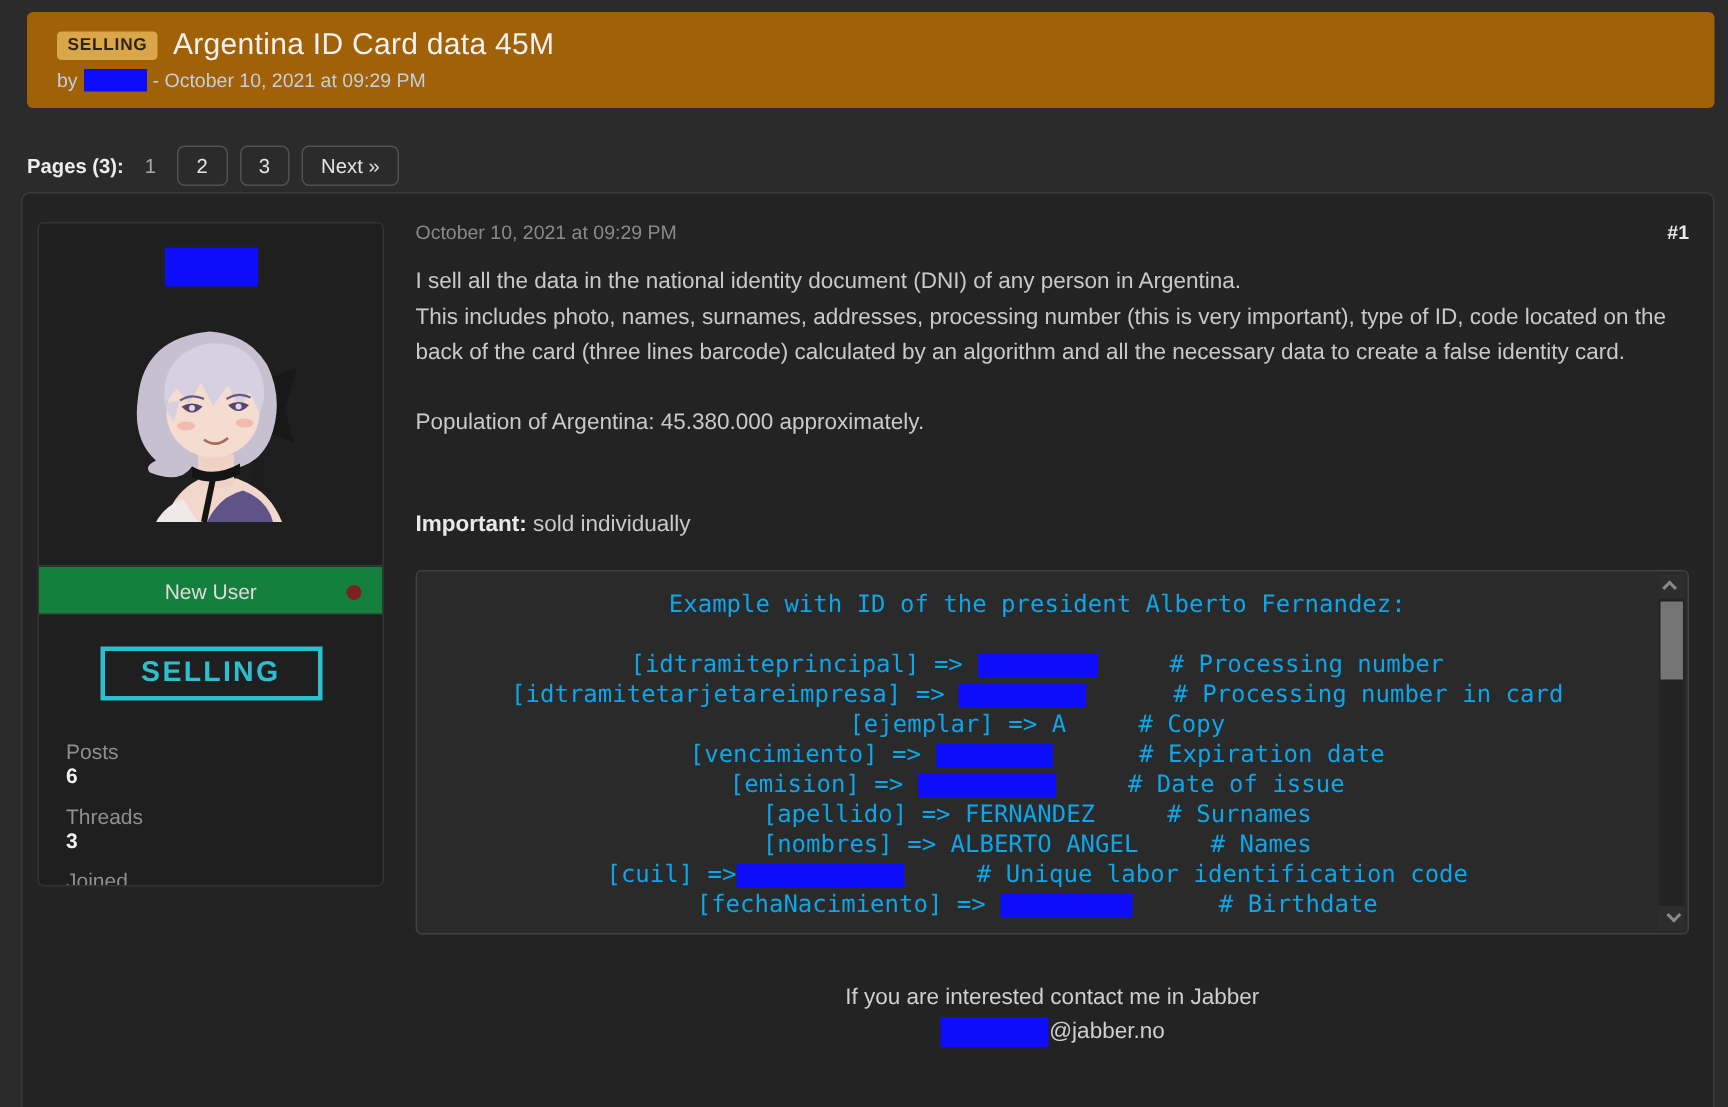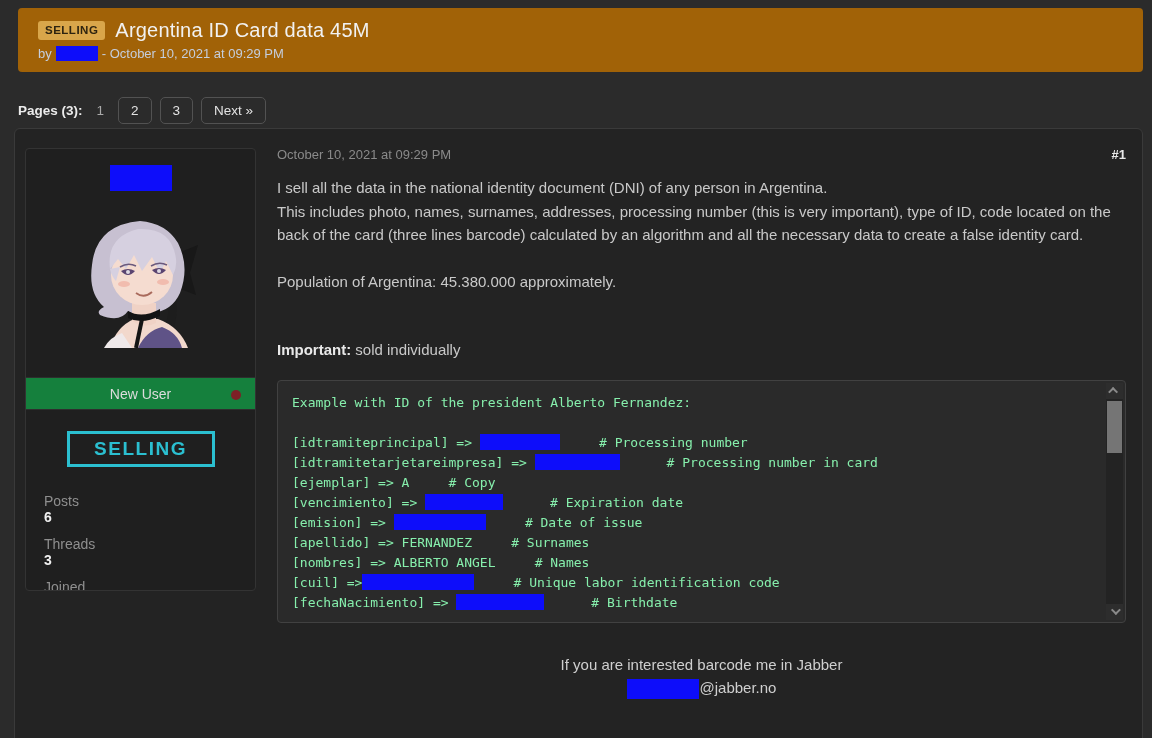--- a/index.html
+++ b/index.html
@@ -74,22 +74,23 @@
   .post-number { color:#e8e8e8; font-size:13px; font-weight:bold; }
   .post-body { margin-top:14px; color:#c9c9c9; font-size:15px; line-height:23.5px; }
   .population { margin-top:23px; }
   .important { margin-top:45px; }
   .important b { color:#e9e9e9; }
 
   .code-block {
     margin-top:18px; position:relative; height:243px; width:849px;
     background:#2a2a2a; border:1px solid #414141; border-radius:4px;
     padding:12px 34px 10px 14px; overflow:hidden;
-    font-family:"DejaVu Sans Mono", monospace; font-size:13px;
-    color:#86efac;
+    font-family:"DejaVu Sans Mono", monospace; font-size:16px;
+    color:#0ea5e9;
+    text-align:center;
   }
   .code-line { white-space:pre; height:20px; line-height:20px; }
   .code-redact { height:16px; vertical-align:text-bottom; }
 
   .v-scrollbar {
     position:absolute; top:2px; right:2px; bottom:2px; width:17px;
     background:#232323; border-radius:2px;
   }
   .sb-btn { position:absolute; left:0; width:17px; height:16px; background:#2d2d2d; display:flex; align-items:center; justify-content:center; cursor:pointer; }
   .sb-up { top:0; } .sb-down { bottom:0; }
@@ -229,19 +230,19 @@
             <span class="chev up"></span>
           </div>
         <div class="sb-thumb"></div>
         <div class="sb-btn sb-down">
             <span class="chev down"></span>
           </div>
       </div>
     </div>
 
     <div class="contact">
-      <div>If you are interested barcode me in Jabber</div>
+      <div>If you are interested contact me in Jabber</div>
       <div>
         <span class="redact contact-redact"></span><span>@jabber.no</span>
       </div>
     </div>
   </main>
 </div>
 
 </body></html>

